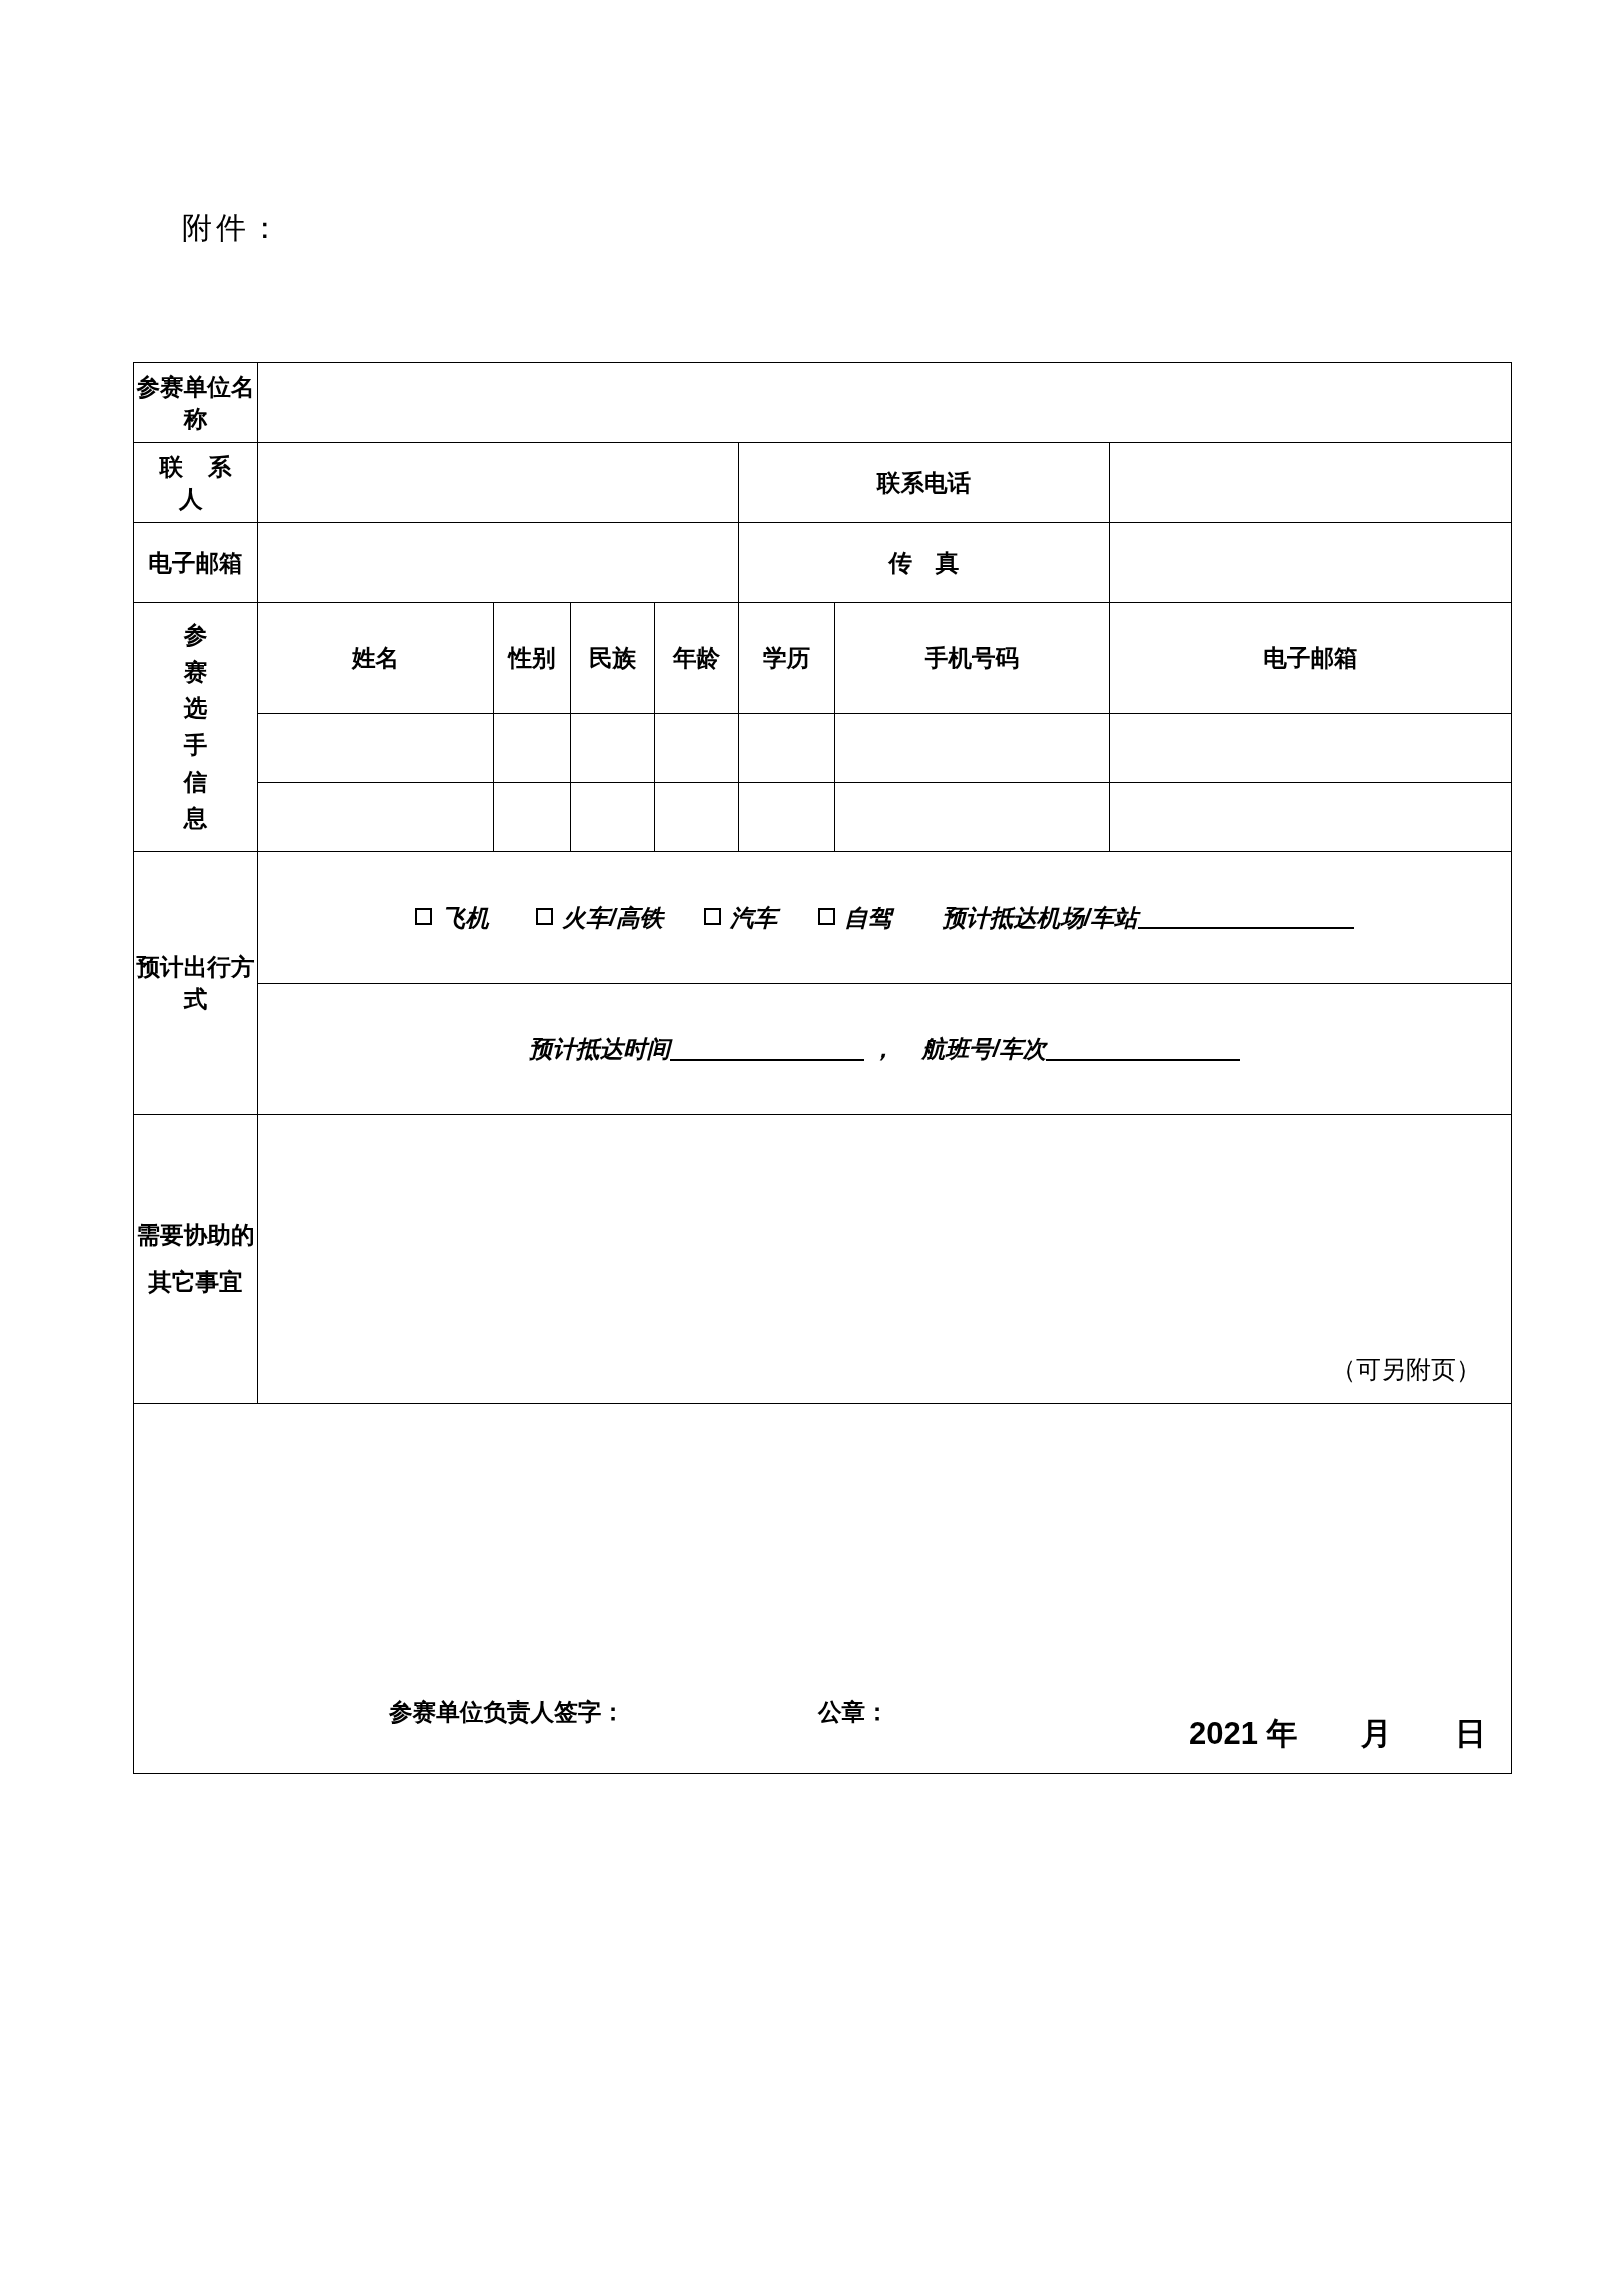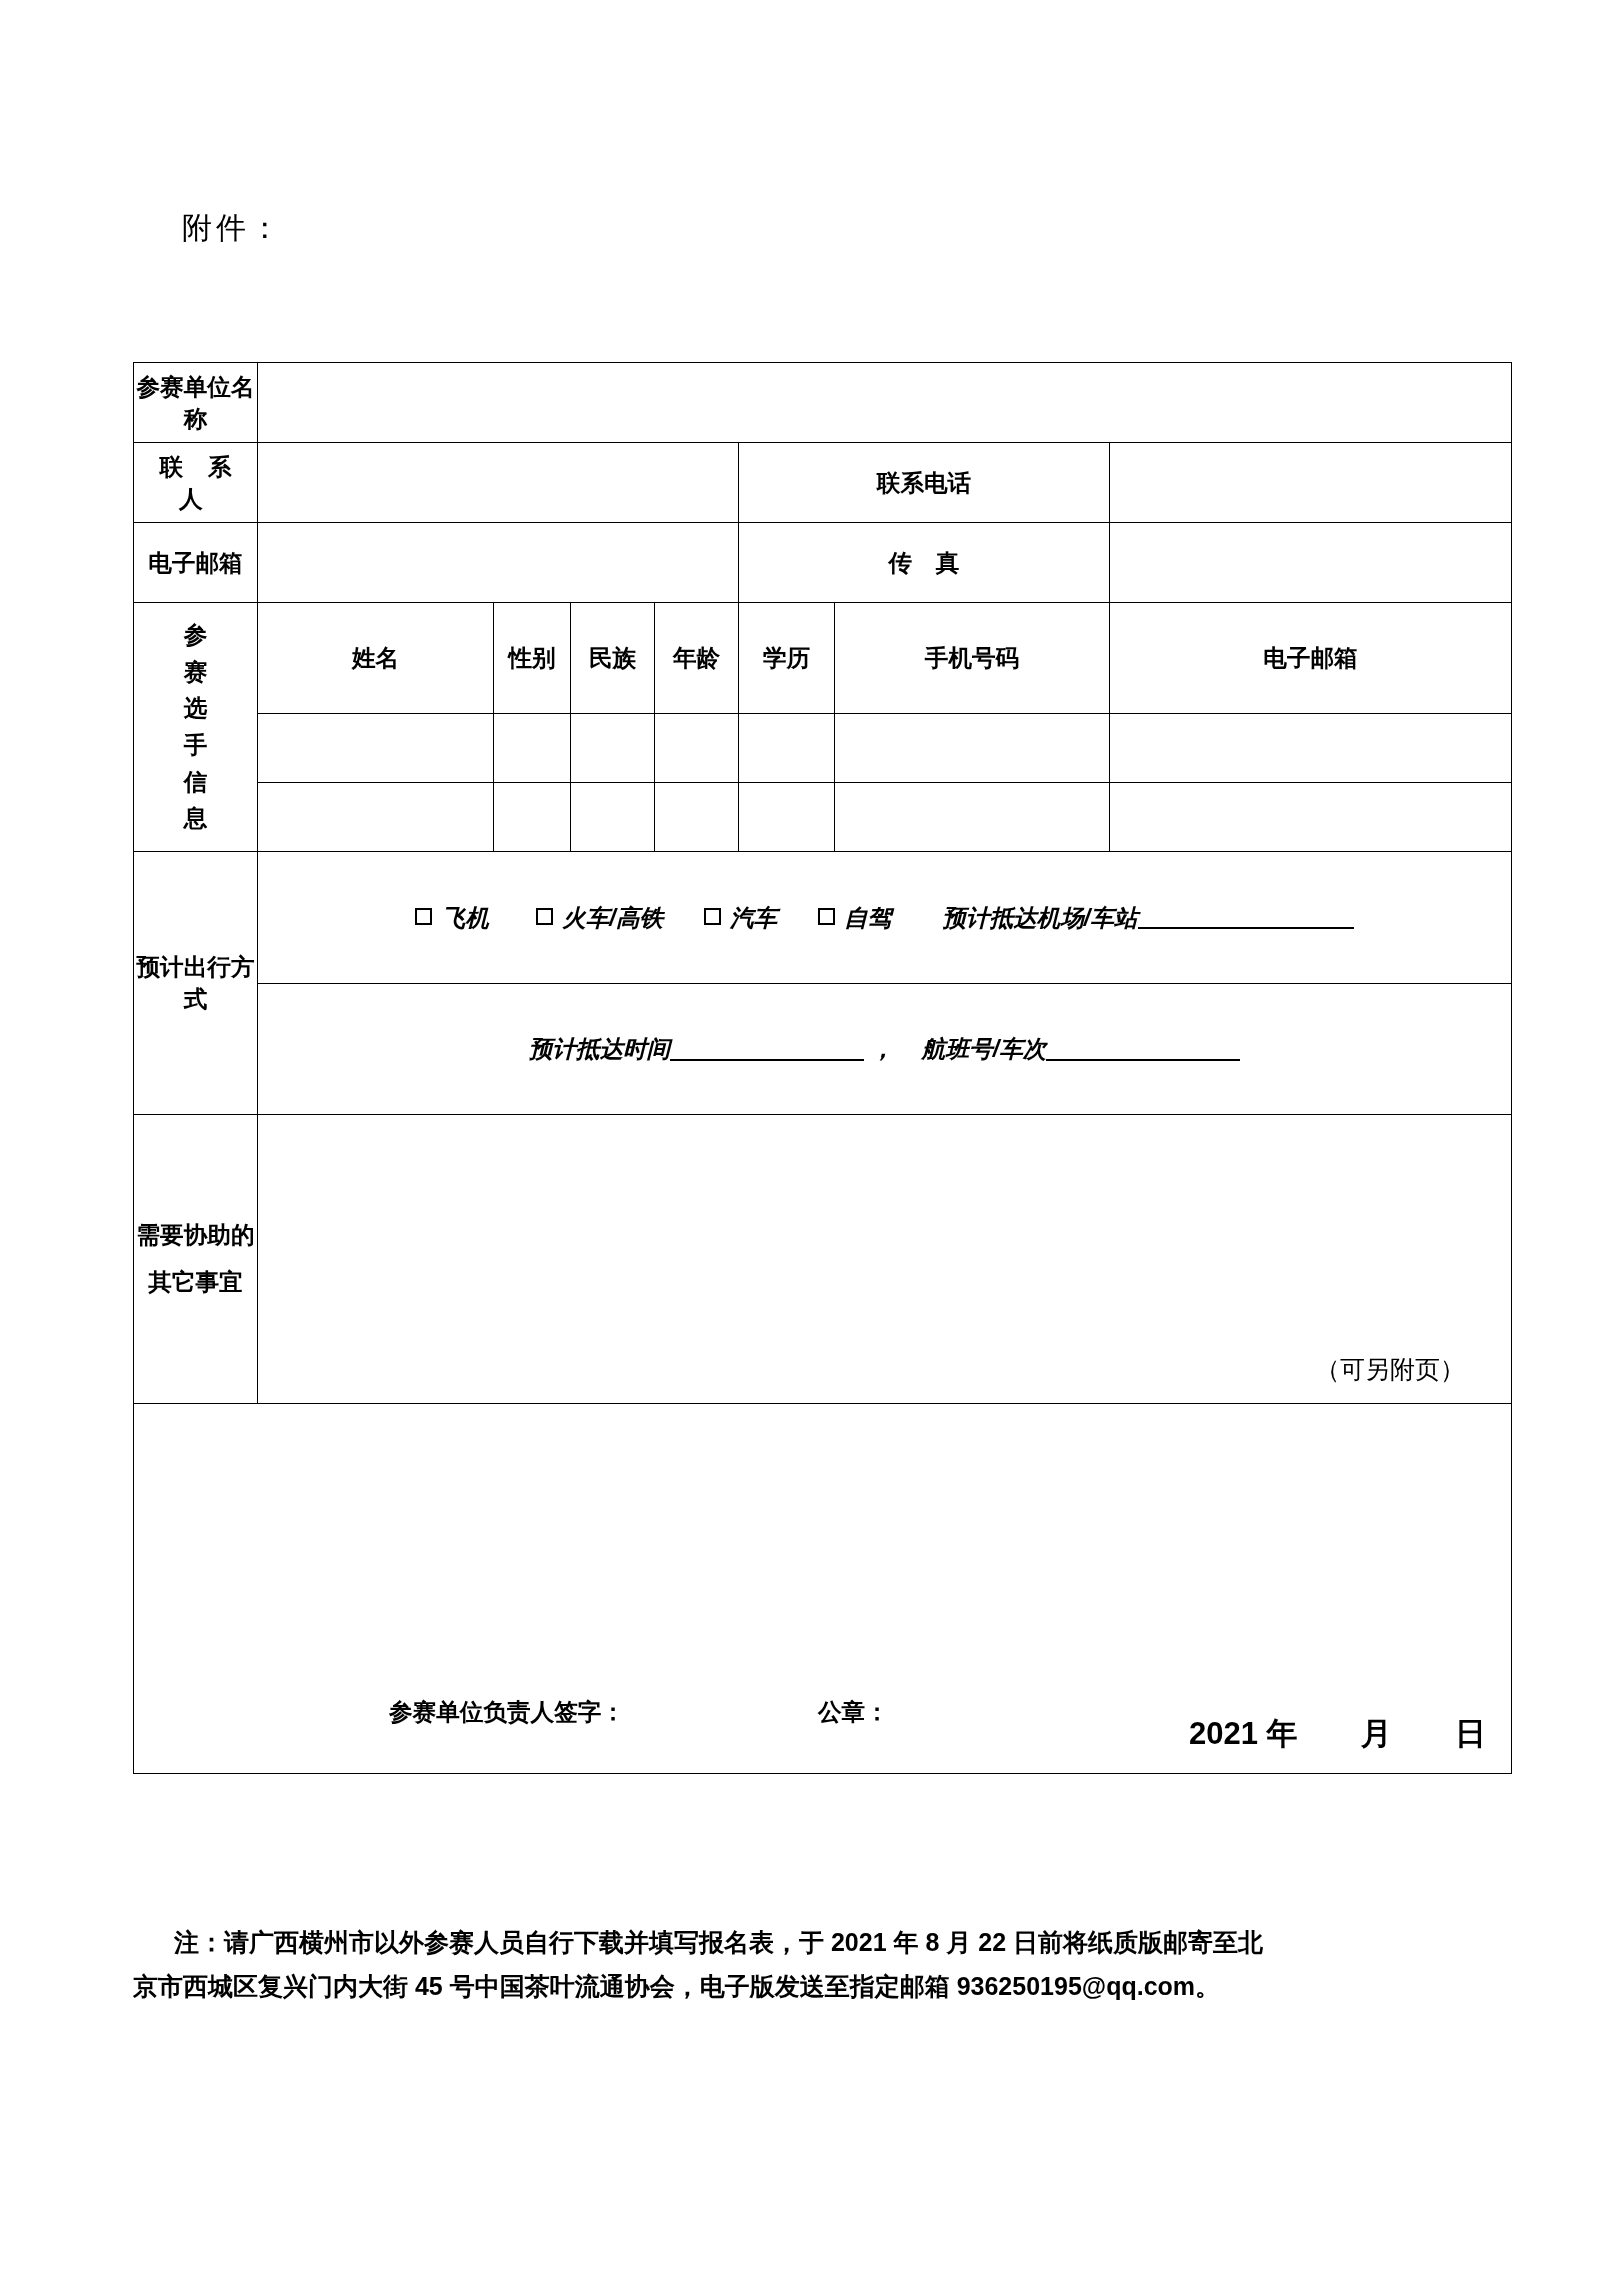--- a/index.html
+++ b/index.html
@@ -127,21 +127,21 @@
     font-family: "Liberation Sans", "DejaVu Sans", sans-serif;
   }
   .assist-label span { display: block; }
 
   .assist-body {
     position: relative;
     height: 100%;
   }
   .extra-note {
     position: absolute;
-    right: 46px;
+    right: 30px;
     bottom: 17px;
     font-weight: normal;
     font-family: "Liberation Serif", "DejaVu Serif", serif;
     font-size: 25px;
     white-space: nowrap;
   }
 
   
   .sign-cell { position: relative; height: 100%; }
   .sign-row {
@@ -316,19 +316,15 @@
             <span>月</span>
             <span class="sp"></span>
             <span>日</span>
           </div>
         </div>
       </td>
     </tr>
   </tbody>
     </table>
 
-  <div class="footer">
-    <span class="fl l1">注：请广西横州市以外参赛人员自行下载并填写报名表，于 2021 年 8 月 22 日前将纸质版邮寄至北</span>
-    <span class="fl">京市西城区复兴门内大街 45 号中国茶叶流通协会，电子版发送至指定邮箱 936250195@qq.com。</span>
-  </div>
 
 </div>
 
 
 </body></html>

